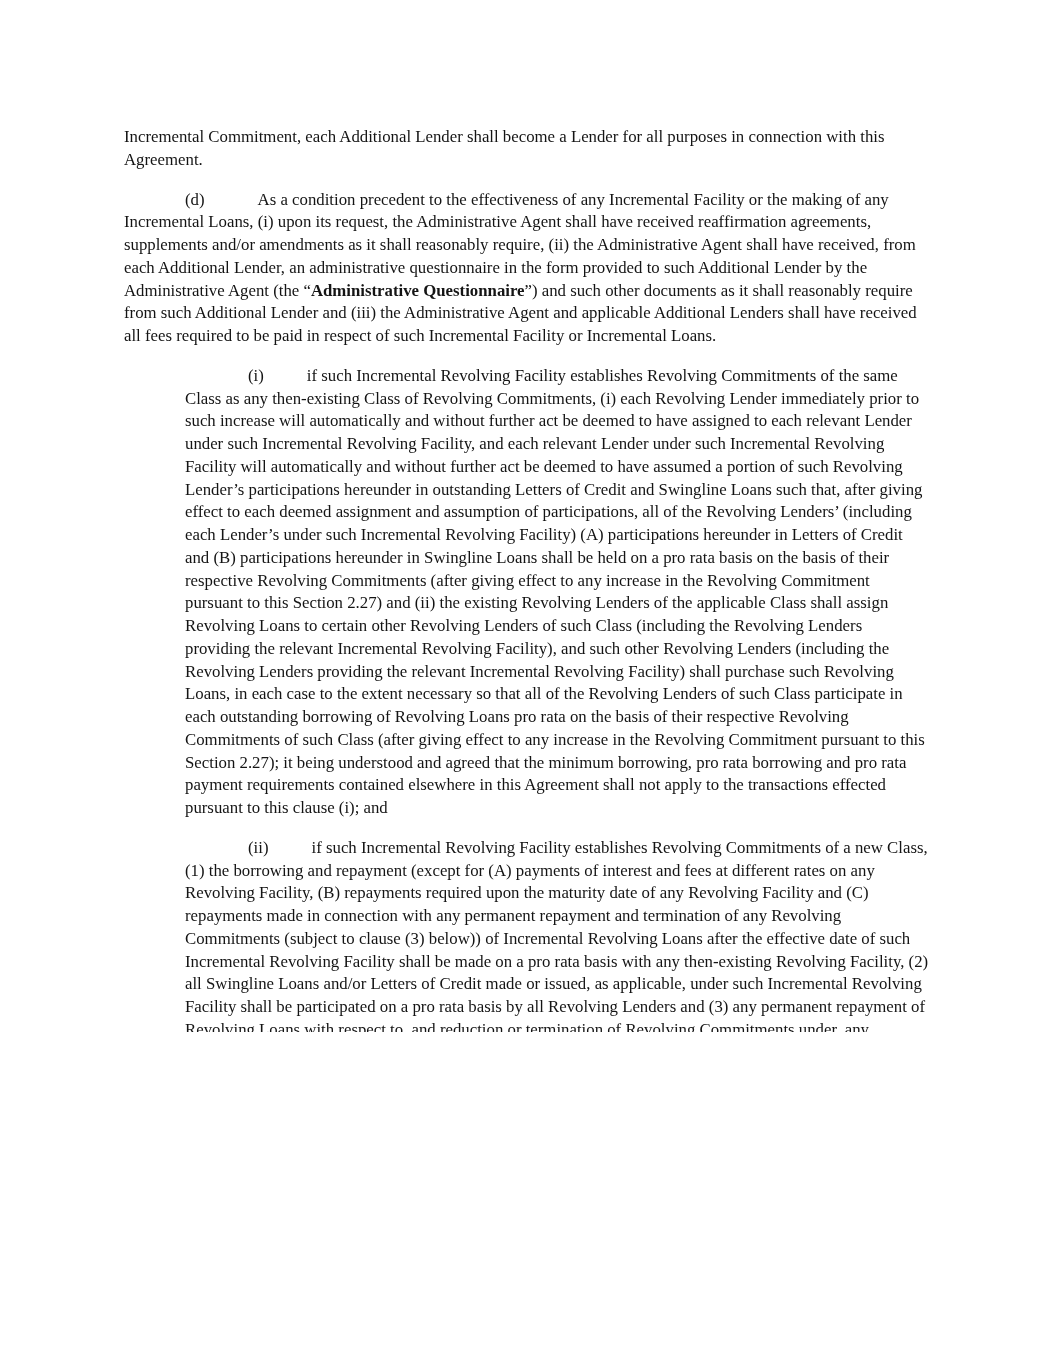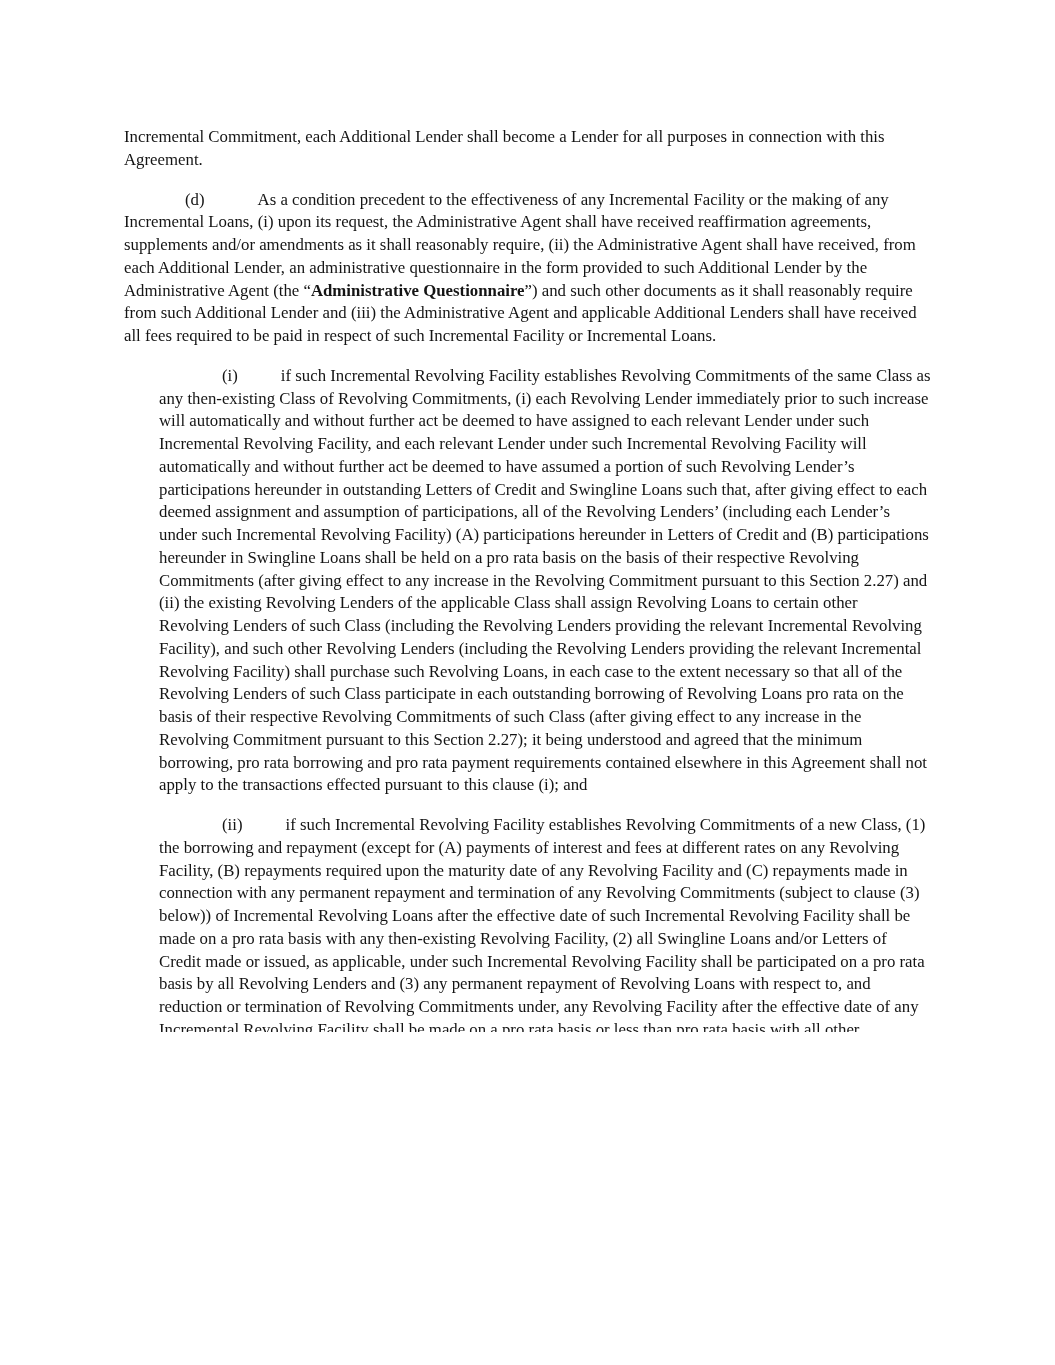--- a/index.html
+++ b/index.html
@@ -21,21 +21,21 @@
     overflow: hidden;
     text-align: left;
   }
   .para {
     margin: 0 0 17px 0;
   }
   .first-indent {
     text-indent: 61px;
   }
   .sub-clause {
-    margin-left: 35px;
+    margin-left: 61px;
     text-indent: 63px;
   }
   .tab-d {
     display: inline-block;
     width: 53px;
   }
   .tab-i {
     display: inline-block;
     width: 43px;
   }

